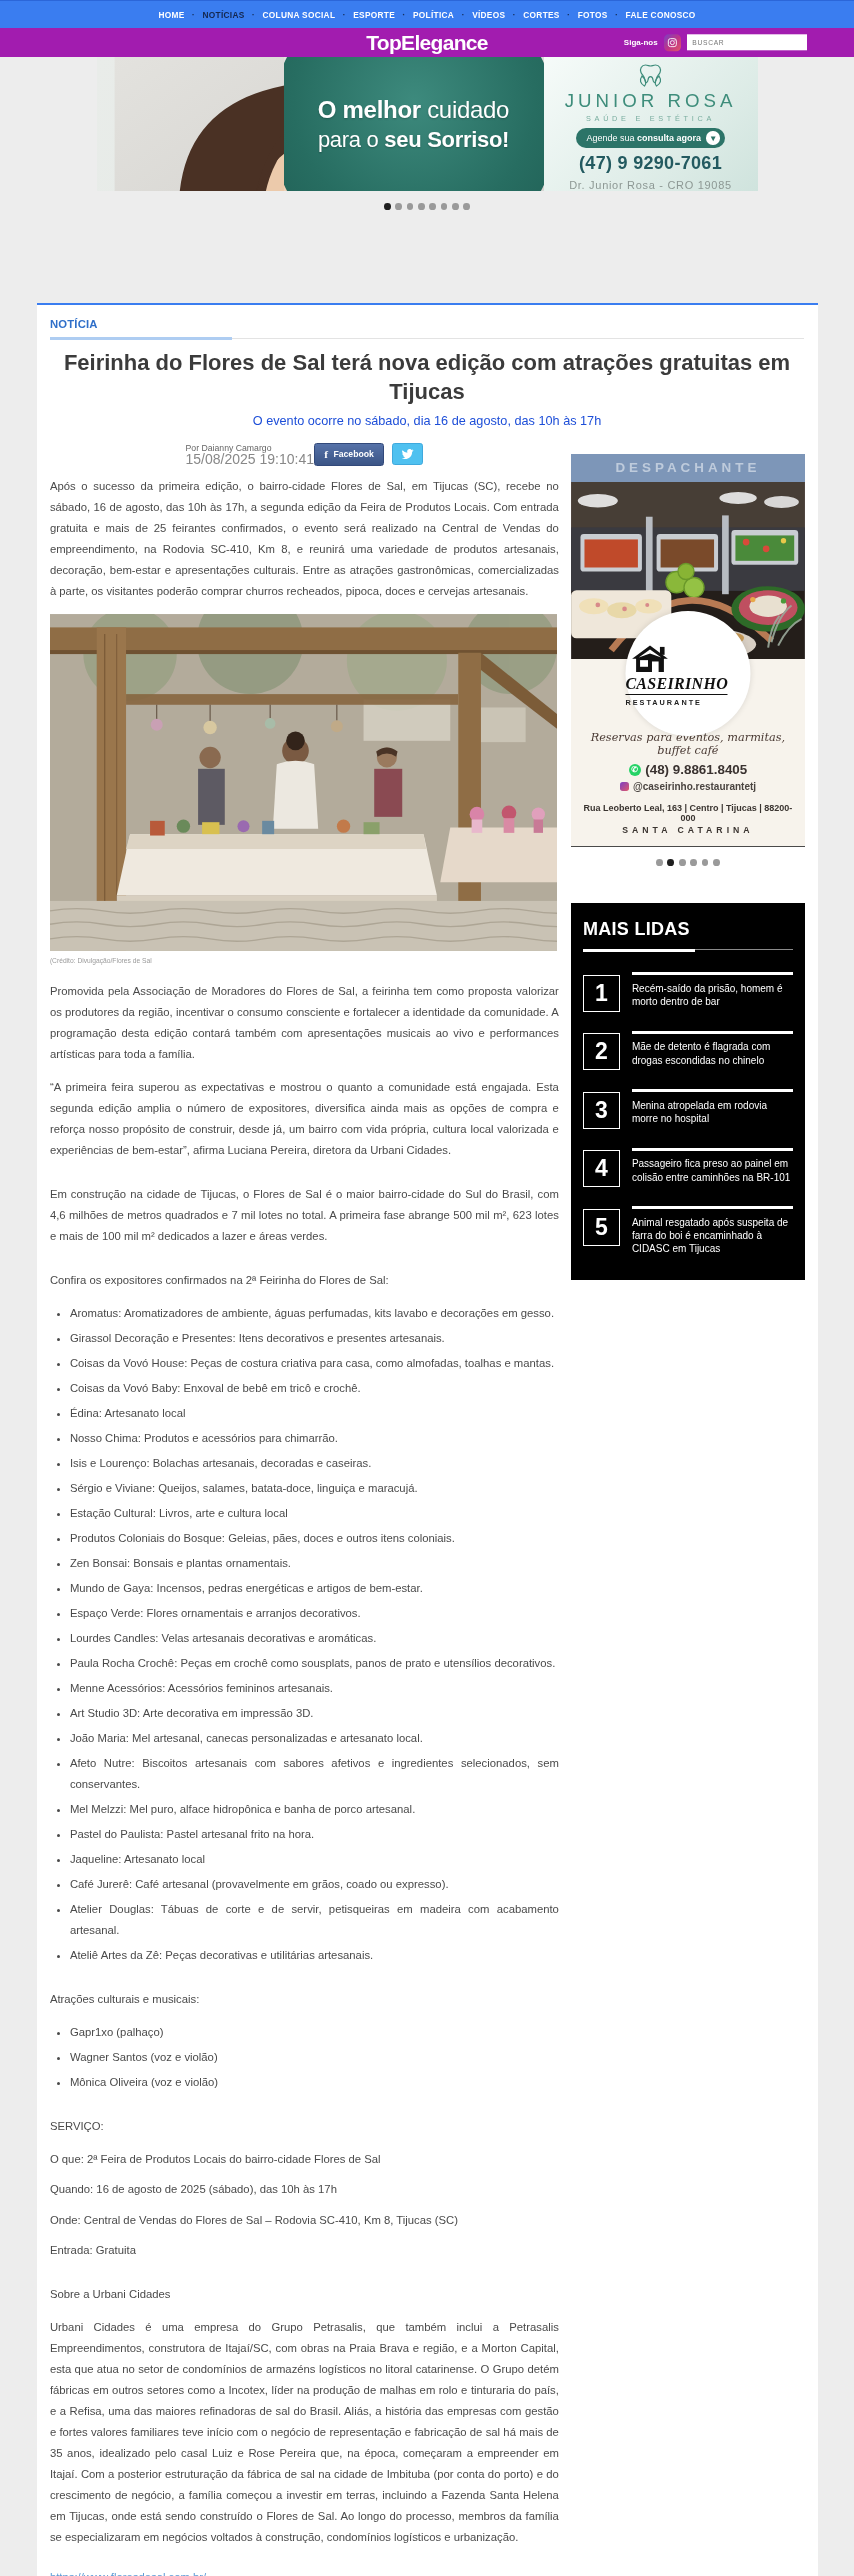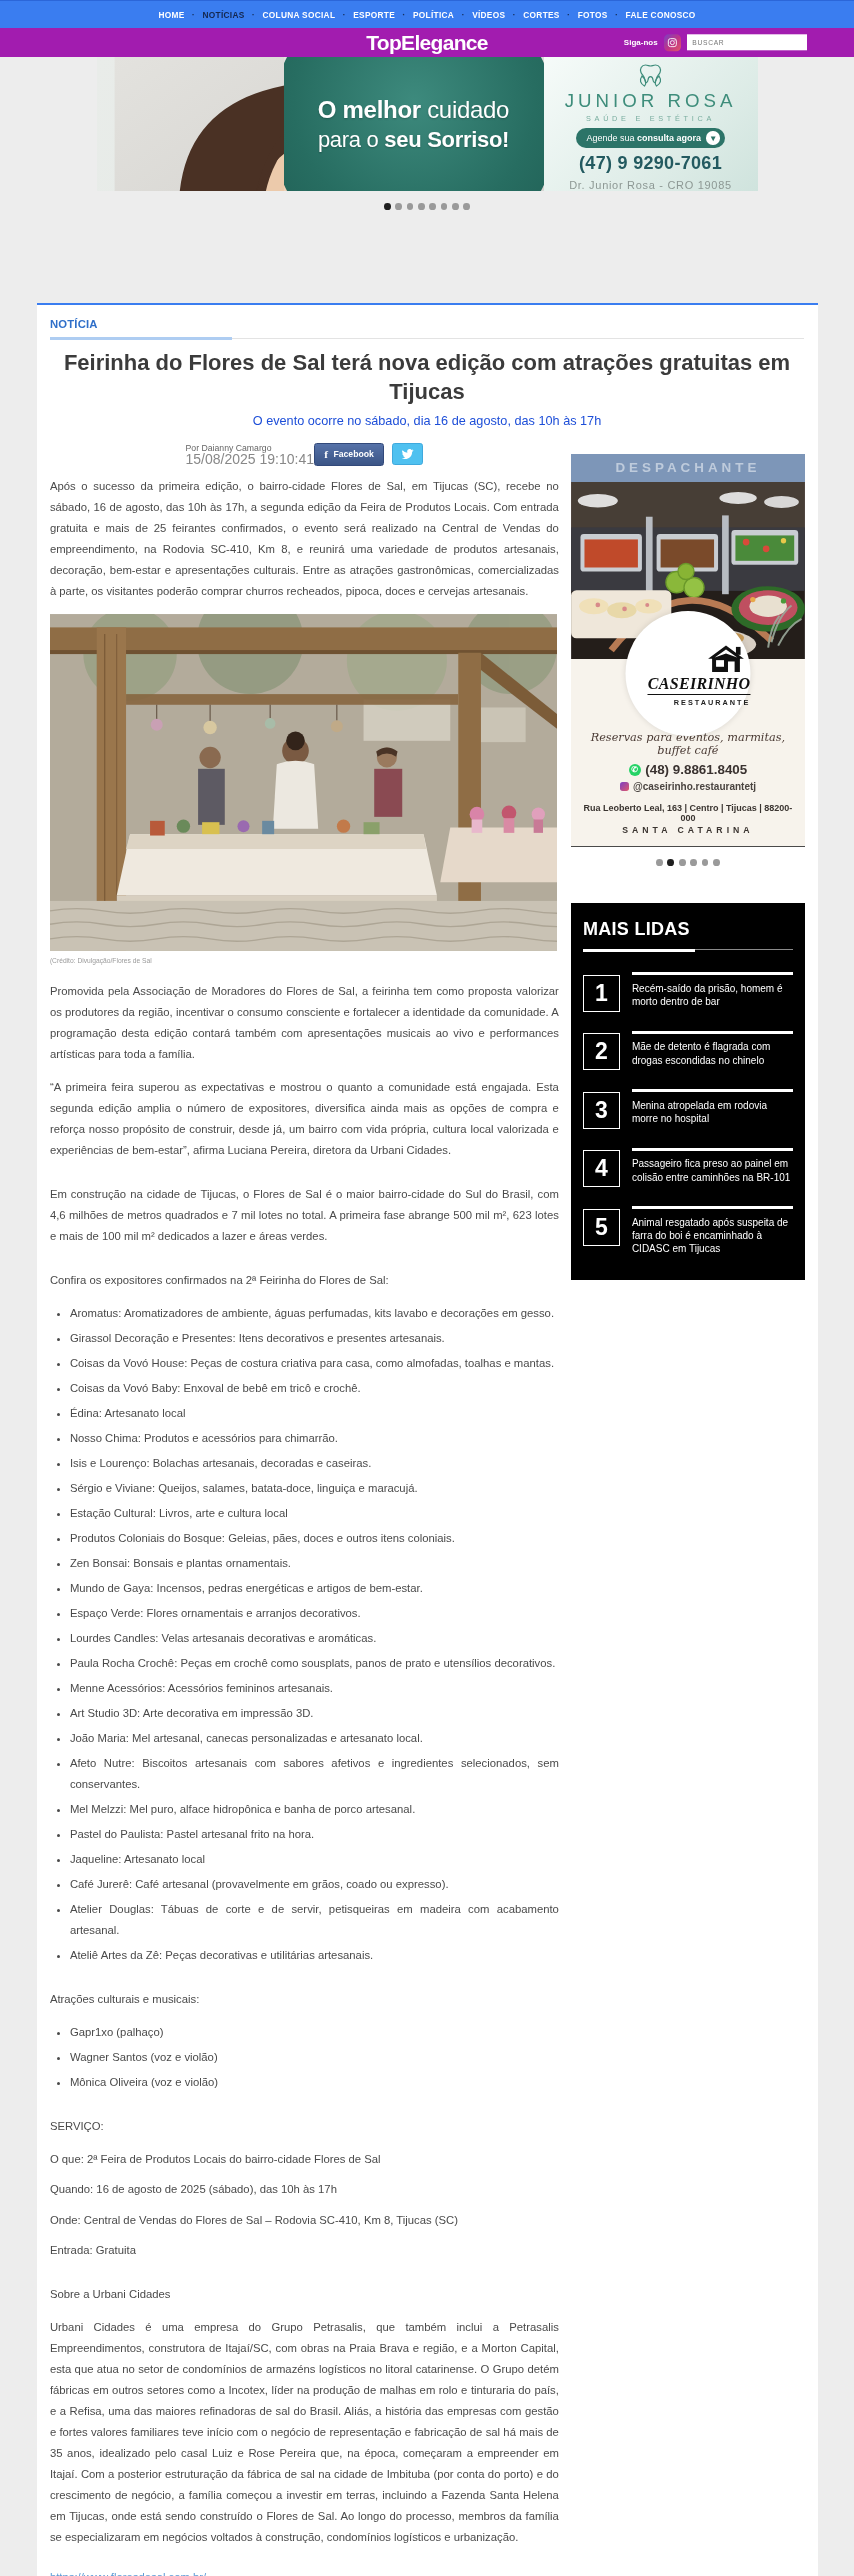--- a/index.html
+++ b/index.html
@@ -79,21 +79,21 @@
   ul.bullets{margin:0 0 12px;padding-left:20px}
   ul.bullets li{font-size:11.3px;line-height:21px;text-align:justify;margin-bottom:4px;color:#4a4a4a}
   .servico-line{margin:0 0 9.3px !important}
   a.source{display:inline-block;margin-top:10.7px;color:var(--link);font-size:11.3px;text-decoration:underline;cursor:pointer}
 
   
   .sb-ad{margin-top:10.7px;border-bottom:1.3px solid #4a4a4a;cursor:pointer}
   .sb-band{height:28px;background:#7d96b8;color:rgba(255,255,255,.5);font-size:13.4px;letter-spacing:4px;display:flex;align-items:center;justify-content:center;font-weight:700}
   .sb-food{display:block;width:234px;height:177px}
   .sb-info{position:relative;background:#f7f3ec;padding:72px 6.7px 10.7px;text-align:center}
-  .logo-circle{position:absolute;top:-48px;left:50%;transform:translateX(-50%);width:125px;height:125px;border-radius:50%;background:#fff;display:flex;flex-direction:column;align-items:flex-end;justify-content:center;box-shadow:0 0 6.7px rgba(0,0,0,.12)}
+  .logo-circle{position:absolute;top:-48px;left:50%;transform:translateX(-50%);width:125px;height:125px;border-radius:50%;background:#fff;display:flex;flex-direction:column;align-items:flex-start;justify-content:center;box-shadow:0 0 6.7px rgba(0,0,0,.12)}
   .cas-name{font-family:"Liberation Serif",serif;font-style:italic;font-weight:700;font-size:16px;color:#111;letter-spacing:0.3px;border-bottom:1.3px solid #111;padding-bottom:1.3px}
   .cas-type{font-size:7.3px;letter-spacing:2px;color:#222;margin-top:2.7px;font-weight:700}
   .tagline{font-family:"DejaVu Serif",serif;font-style:italic;font-size:11.3px;color:#4a3a34;margin-bottom:5.3px}
   .phone-row{display:flex;align-items:center;justify-content:center;gap:4.7px;font-size:13.4px;font-weight:700;color:#3a3230}
   .wa-icon{width:12px;height:12px;border-radius:50%;background:#25d366;color:#fff;font-size:8px;display:flex;align-items:center;justify-content:center}
   .ig-row{display:flex;align-items:center;justify-content:center;gap:4px;font-size:10px;font-weight:700;color:#4a4440;margin-top:4px}
   .ig-mini{width:9.3px;height:9.3px;border-radius:2.7px;background:linear-gradient(135deg,#7b3fc4,#e05a6b)}
   .addr{font-size:9px;font-weight:700;color:#3a3430;margin-top:10.7px}
   .state{font-size:8.7px;letter-spacing:4px;color:#3a3430;font-weight:700;margin-top:2.7px}
 

